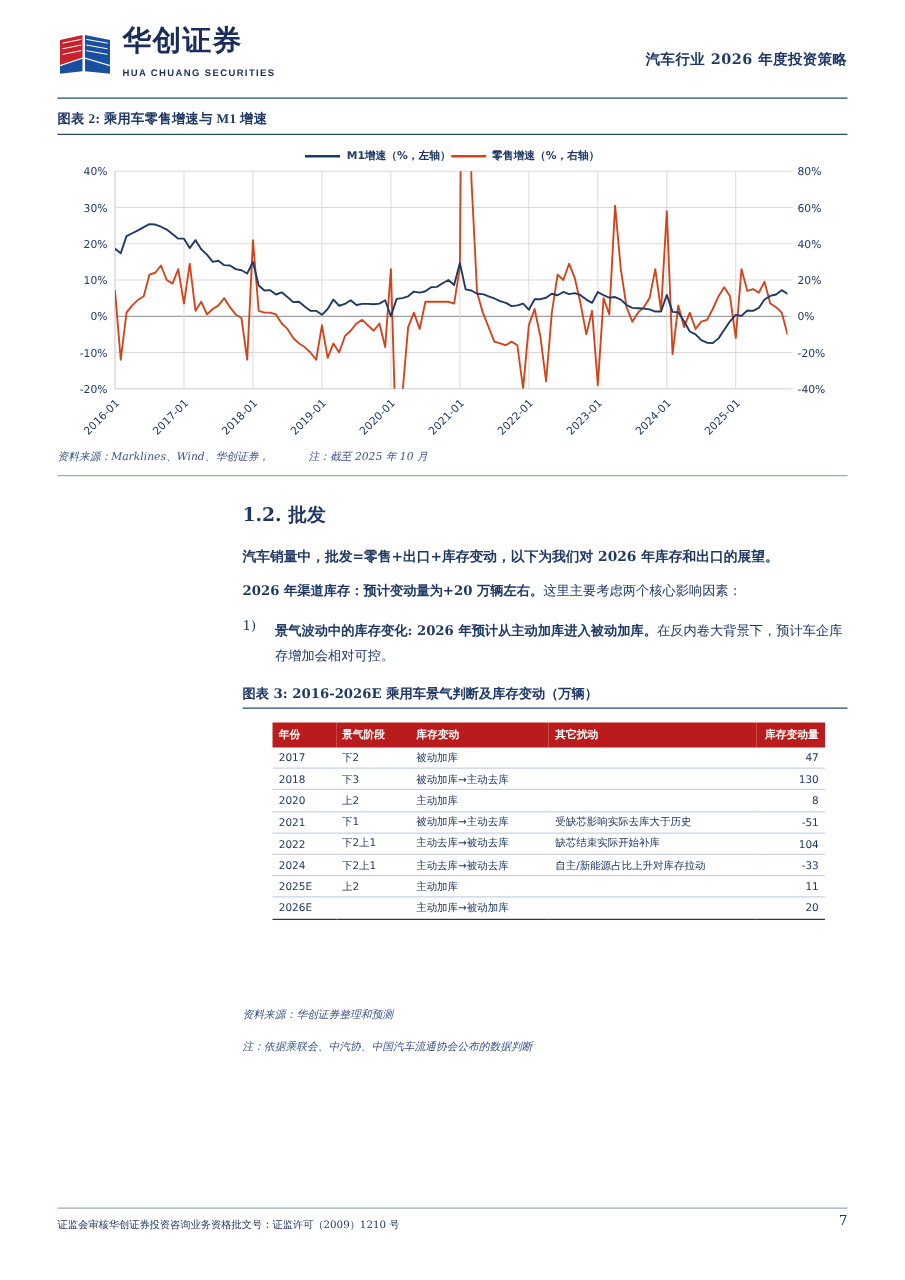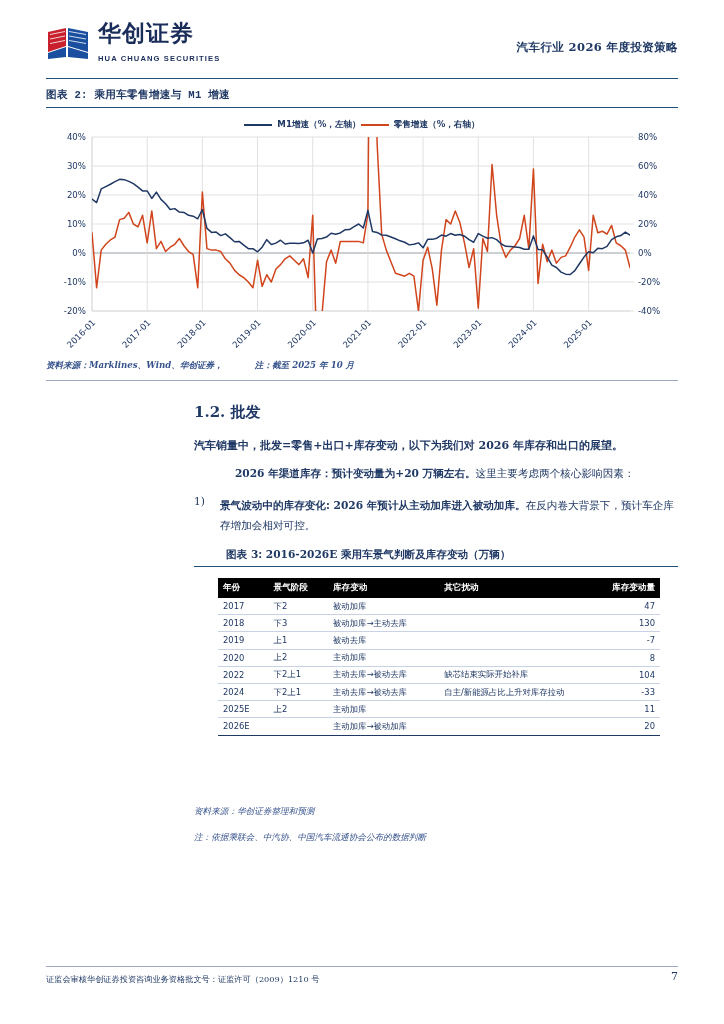--- a/index.html
+++ b/index.html
@@ -28,21 +28,21 @@
   .hdr-right {
     position:absolute; right:0; top:22px;
     font-family:"DejaVu Serif", serif; font-weight:bold;
     font-size:11.5px; color:#1f3864; letter-spacing:.4px;
   }
   .hdr-rule { position:absolute; left:46px; right:46px; top:78px; height:0; border-top:1.6px solid #1f4e79; }
 
   
   .ex2-title {
     position:absolute; left:46px; top:88px;
-    font-family:Liberation Mono, monospace; font-weight:bold; font-size:10.6px;
+    font-family:Liberation Serif, serif; font-weight:bold; font-size:10.6px;
     color:#1f3864; letter-spacing:.3px;
   }
   .ex2-rule { position:absolute; left:46px; right:46px; top:107px; height:0; border-top:1.4px solid #1f4e79; }
 
   
   .chart-wrap { position:absolute; left:46px; top:115px; width:632px; height:237px; }
   .legend {
     position:absolute; left:0; right:0; top:2px; height:16px;
     display:flex; justify-content:center; align-items:center; 
   }
@@ -50,64 +50,64 @@
   .lg-line { display:inline-block; width:28px; height:0; border-top:2.4px solid #1f3864; }
   .lg-line.orange { border-top-color:#d1451d; }
   .lg-lbl { font-family:"DejaVu Sans", sans-serif; font-size:8.6px; font-weight:bold; color:#1f3864; }
 
   .plot-area { position:absolute; left:0; top:18px; width:632px; height:219px; }
   .svgbox { position:absolute; left:0; top:0; }
 
   
   .src-note {
     position:absolute; left:46px; top:360px;
-    font-family:"DejaVu Serif", serif; font-style:italic; font-size:8.6px; color:#36538c;font-weight:bold;
+    font-family:"DejaVu Serif", serif; font-style:italic; font-size:8.6px; color:#36538c;
   }
   .src-note .gap { display:inline-block; width:26px; }
   .src-rule { position:absolute; left:46px; right:46px; top:380px; height:0; border-top:1.1px solid #9aa9c4; }
 
   
   .sec-h {
     position:absolute; left:194px; top:403px;
     font-family:"DejaVu Serif", serif; font-weight:bold; font-size:15px; color:#1f3864;
   }
   .para1 {
     position:absolute; left:194px; top:436px; width:486px;
     font-family:"DejaVu Serif", serif; font-size:11px; line-height:20px; color:#1f3864;font-weight:bold;
   }
   .para2 {
     position:absolute; left:194px; top:463px; width:486px;
-    font-family:"DejaVu Serif", serif; font-size:10.6px; line-height:20px; color:#1f3864;margin-left:41px;
+    font-family:"DejaVu Serif", serif; font-size:10.6px; line-height:20px; color:#1f3864;
   }
   .para2 b { font-weight:bold; }
   .bullet { position:absolute; left:194px; top:495px; width:486px; }
   .bullet-num {
     position:absolute; left:0; top:0; width:26px;
     font-family:"DejaVu Serif", serif; font-size:10.6px; color:#1f3864;
   }
   .bullet-body {
     margin-left:26px;
     font-family:"DejaVu Serif", serif; font-size:10.6px; line-height:20px; color:#1f3864;
   }
   .bullet-body b { font-weight:bold; }
 
   
   .ex3-title {
     position:absolute; left:194px; top:548px;
-    font-family:"DejaVu Serif", serif; font-weight:bold; font-size:10.6px; color:#1f3864;margin-left:32px;
+    font-family:"DejaVu Serif", serif; font-weight:bold; font-size:10.6px; color:#1f3864;
   }
   .ex3-rule { position:absolute; left:194px; right:46px; top:566px; height:0; border-top:1.4px solid #1f4e79; }
 
   table.inv {
     position:absolute; left:218px; top:578px;
     width:442px; border-collapse:collapse;
     font-family:"DejaVu Sans", sans-serif; font-size:8.4px; color:#1f3864;
   }
   table.inv thead th {
-    background:#000000; color:#ffffff; font-weight:bold;
+    background:#b91c1c; color:#ffffff; font-weight:bold;
     padding:4px 5px; text-align:left; font-size:8.6px;
   }
   table.inv thead th.num { text-align:right; }
   table.inv tbody td {
     padding:2.6px 5px; border-bottom:.7px solid #c9d2e4; white-space:nowrap;
   }
   table.inv tbody td.num { text-align:right; }
   table.inv tbody tr:last-child td { border-bottom:1.6px solid #1f3864;margin-left:36px; }
   .c-year  { width:46px; }
   .c-phase { width:58px; }
@@ -287,32 +287,32 @@
           <td class="c-amt num">47</td>
         </tr>
         <tr>
           <td class="c-year">2018</td>
           <td class="c-phase">下3</td>
           <td class="c-move">被动加库→主动去库</td>
           <td class="c-other"></td>
           <td class="c-amt num">130</td>
         </tr>
         <tr>
-          <td class="c-year">2019</td>
-          <td class="c-phase">上1</td>
-          <td class="c-move">被动去库</td>
-          <td class="c-other"></td>
-          <td class="c-amt num">-7</td>
-        </tr>
-        <tr>
           <td class="c-year">2020</td>
           <td class="c-phase">上2</td>
           <td class="c-move">主动加库</td>
           <td class="c-other"></td>
           <td class="c-amt num">8</td>
+        </tr>
+        <tr>
+          <td class="c-year">2021</td>
+          <td class="c-phase">下1</td>
+          <td class="c-move">被动加库→主动去库</td>
+          <td class="c-other">受缺芯影响实际去库大于历史</td>
+          <td class="c-amt num">-51</td>
         </tr>
         <tr>
           <td class="c-year">2022</td>
           <td class="c-phase">下2上1</td>
           <td class="c-move">主动去库→被动去库</td>
           <td class="c-other">缺芯结束实际开始补库</td>
           <td class="c-amt num">104</td>
         </tr>
         <tr>
           <td class="c-year">2024</td>

